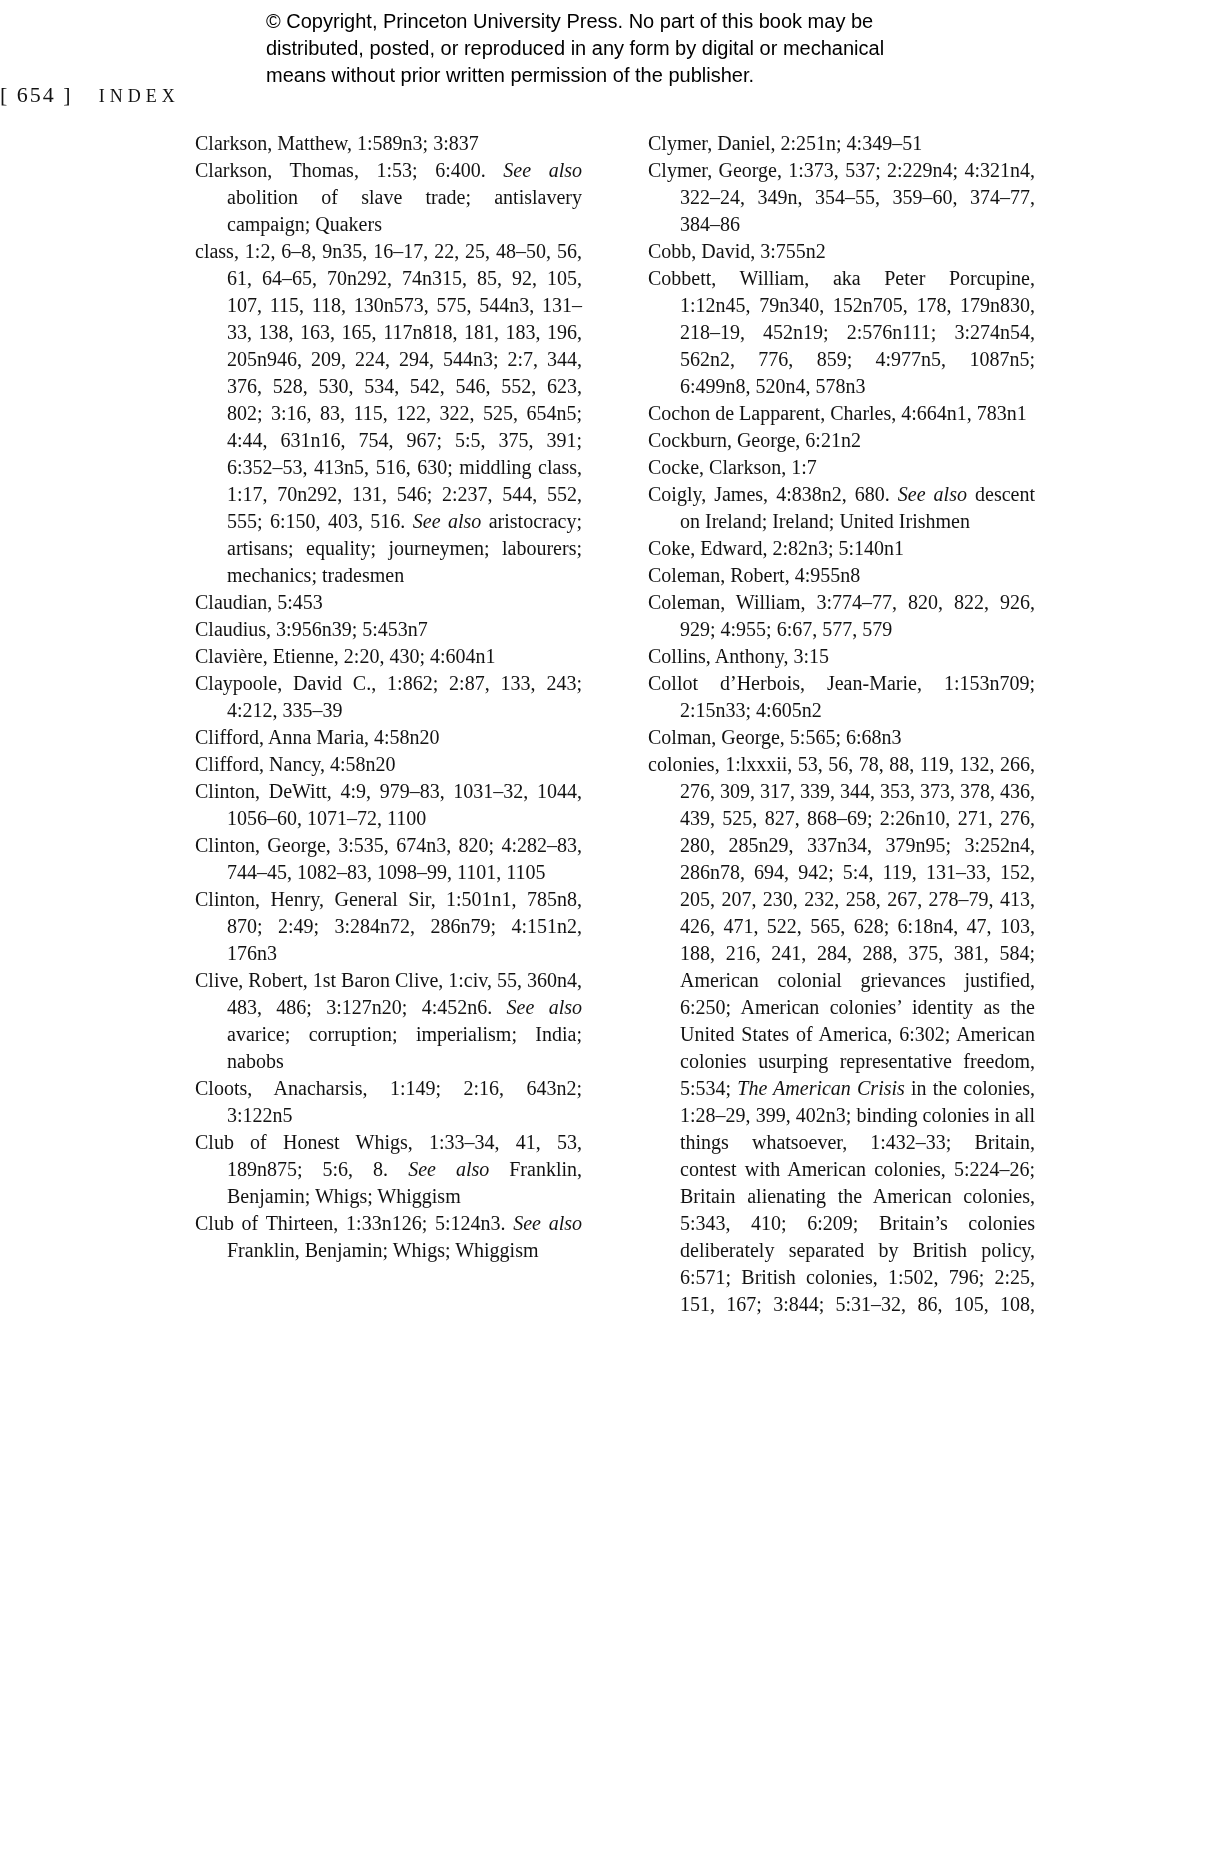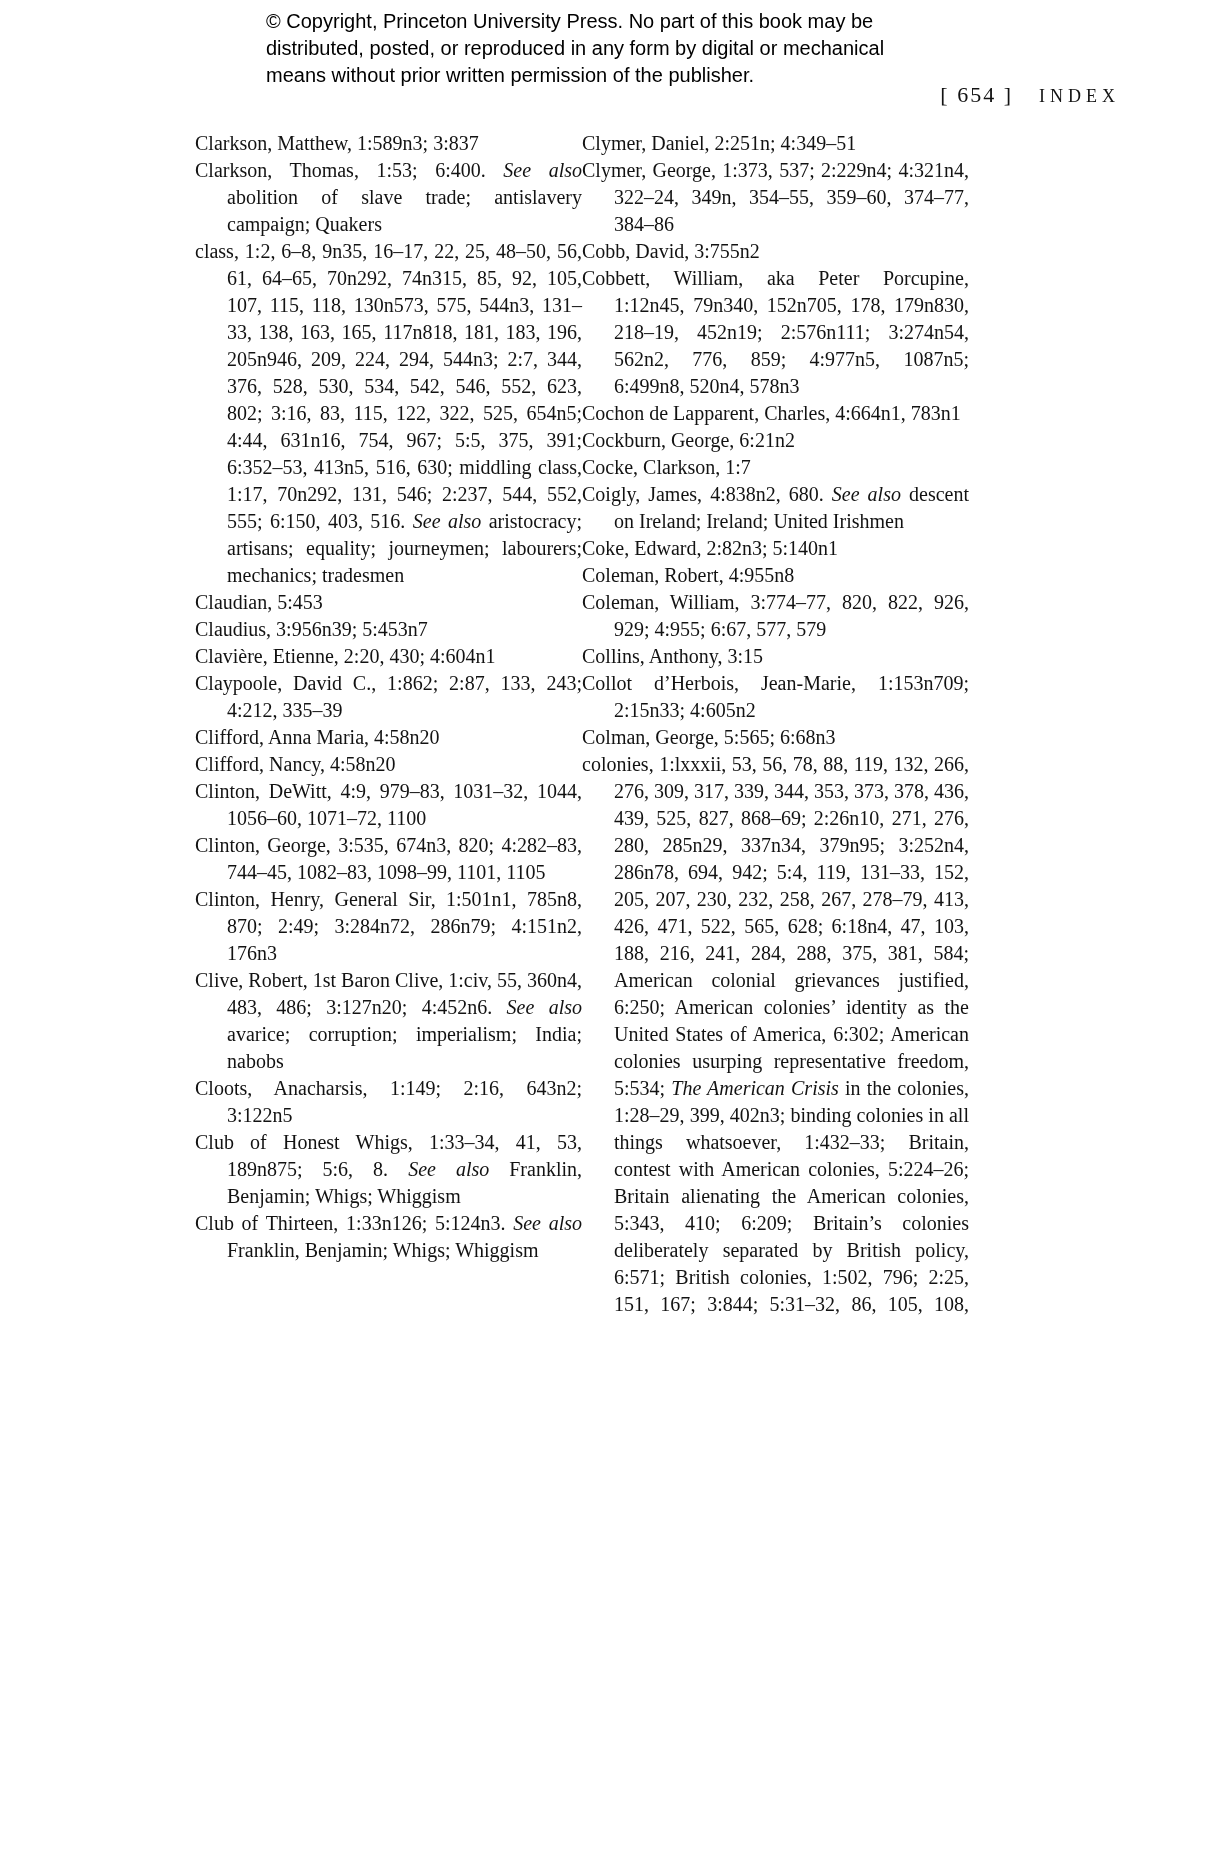--- a/index.html
+++ b/index.html
@@ -24,38 +24,39 @@
     font-size: 20px;
     line-height: 27px;
     color: #000000;
     white-space: nowrap;
   }
   .page-header {
     position: absolute;
     top: 82px;
     left: 0;
     width: 1120px;
-    text-align: right;
+    text-align: left;
     font-size: 22px;
     color: #121212;
   }
   .page-header .folio {
     margin-right: 26px;
     letter-spacing: 2px;
   }
   .page-header .section {
     font-size: 18px;
     letter-spacing: 5px;
   }
   .columns {
     position: absolute;
     top: 130px;
     left: 195px;
     width: 840px;
     display: flex;
+    gap: 66px;
   }
   .col {
     width: 387px;
     flex: 0 0 387px;
   }
   .entry {
     margin: 0;
     padding-left: 32px;
     text-indent: -32px;
     font-size: 20px;

